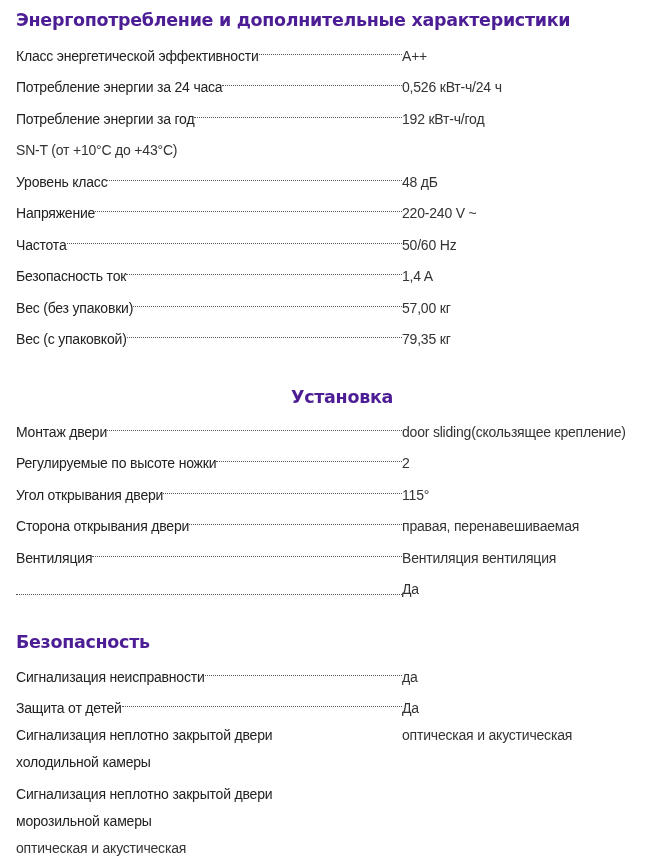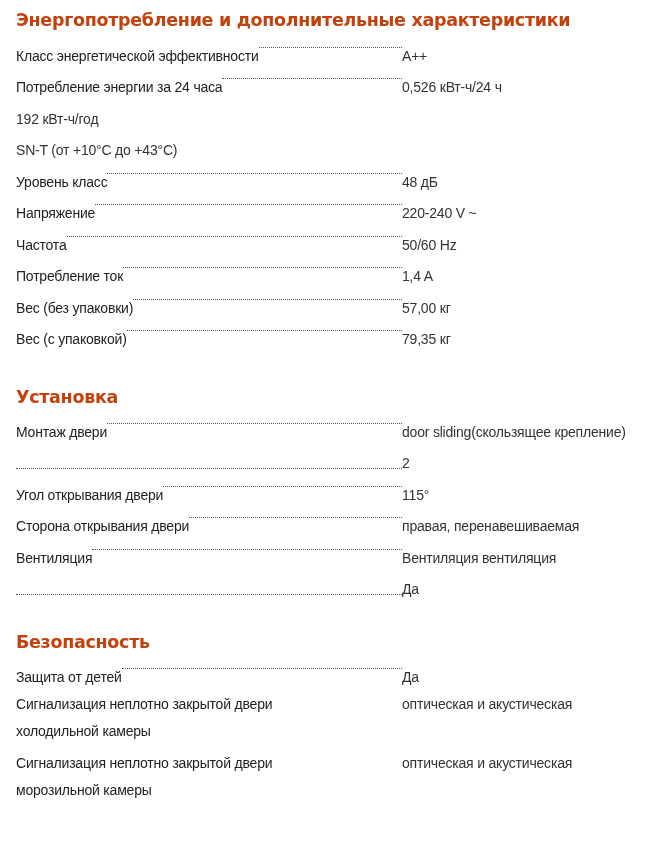--- a/index.html
+++ b/index.html
@@ -15,43 +15,43 @@
       color: #222222;
     }
     .page {
       padding: 0 0 0 16px;
       position: relative;
     }
     .section-title {
       font-family: "DejaVu Sans", "Liberation Sans", sans-serif;
       font-weight: bold;
       font-size: 17.5px;
-      color: #c2410c;
+      color: #4c1d95;
       margin: 0;
       letter-spacing: -0.3px;
     }
     .sec1-title { padding-top: 9px; height: 25px; line-height: 22px; }
-    .sec2-title { padding-top: 0; height: 26px; line-height: 26px; }
+    .sec2-title { padding-top: 0; height: 26px; line-height: 26px; text-align: center; }
     .sec3-title { height: 26px; line-height: 26px; }
     .spec-list {
       margin: 0;
       padding: 0;
       list-style: none;
     }
     .spec-row {
       display: flex;
       align-items: flex-end;
       height: 31.5px;
       font-size: 14px;
       line-height: 20px;
     }
     .spec-label-wrap {
       width: 386px;
       display: flex;
-      align-items: flex-start;
+      align-items: center;
       flex-shrink: 0;
     }
     .spec-label {
       white-space: nowrap;
       color: #222222;
       letter-spacing: -0.2px;
     }
     .leader {
       flex: 1;
       border-bottom: 1px dotted #555555;
@@ -100,20 +100,24 @@
         <span class="spec-value">A++</span>
       </li>
       <li class="spec-row">
         <div class="spec-label-wrap">
             <span class="spec-label">Потребление энергии за 24 часа</span>
             <span class="leader"></span>
           </div>
         <span class="spec-value">0,526 кВт-ч/24 ч</span>
       </li>
       <li class="spec-row">
+        <div class="spec-label-wrap">
+            <span class="spec-label">Потребление энергии за год</span>
+            <span class="leader"></span>
+          </div>
         <span class="spec-value">192 кВт-ч/год</span>
       </li>
       <li class="spec-row">
         <span class="spec-value">SN-T (от +10°C до +43°C)</span>
       </li>
       <li class="spec-row">
         <div class="spec-label-wrap">
             <span class="spec-label">Уровень класс</span>
             <span class="leader"></span>
           </div>
@@ -128,21 +132,21 @@
       </li>
       <li class="spec-row">
         <div class="spec-label-wrap">
             <span class="spec-label">Частота</span>
             <span class="leader"></span>
           </div>
         <span class="spec-value">50/60 Hz</span>
       </li>
       <li class="spec-row">
         <div class="spec-label-wrap">
-            <span class="spec-label">Потребление ток</span>
+            <span class="spec-label">Безопасность ток</span>
             <span class="leader"></span>
           </div>
         <span class="spec-value">1,4 A</span>
       </li>
       <li class="spec-row">
         <div class="spec-label-wrap">
             <span class="spec-label">Вес (без упаковки)</span>
             <span class="leader"></span>
           </div>
         <span class="spec-value">57,00 кг</span>
@@ -164,20 +168,21 @@
     <ul class="spec-list">
       <li class="spec-row">
         <div class="spec-label-wrap">
             <span class="spec-label">Монтаж двери</span>
             <span class="leader"></span>
           </div>
         <span class="spec-value">door sliding(скользящее крепление)</span>
       </li>
       <li class="spec-row">
         <div class="spec-label-wrap">
+            <span class="spec-label">Регулируемые по высоте ножки</span>
             <span class="leader"></span>
           </div>
         <span class="spec-value">2</span>
       </li>
       <li class="spec-row">
         <div class="spec-label-wrap">
             <span class="spec-label">Угол открывания двери</span>
             <span class="leader"></span>
           </div>
         <span class="spec-value">115°</span>
@@ -205,32 +210,39 @@
     </ul>
   </section>
 
   <div class="gap2"></div>
 
   <section>
     <h2 class="section-title sec3-title">Безопасность</h2>
     <ul class="spec-list">
       <li class="spec-row">
         <div class="spec-label-wrap">
+            <span class="spec-label">Сигнализация неисправности</span>
+            <span class="leader"></span>
+          </div>
+        <span class="spec-value">да</span>
+      </li>
+      <li class="spec-row">
+        <div class="spec-label-wrap">
             <span class="spec-label">Защита от детей</span>
             <span class="leader"></span>
           </div>
         <span class="spec-value">Да</span>
       </li>
       <li class="spec-row multi" style="margin-top:4px;">
         <div class="spec-label-wrap">
             <span class="spec-label">Сигнализация неплотно закрытой двери холодильной камеры</span>
           </div>
         <span class="spec-value">оптическая и акустическая</span>
       </li>
-      <li class="spec-row multi" style="margin-top:5px;">
+      <li class="spec-row multi" style="margin-top:5px;flex-direction:column;">
         <div class="spec-label-wrap">
             <span class="spec-label">Сигнализация неплотно закрытой двери морозильной камеры</span>
           </div>
         <span class="spec-value">оптическая и акустическая</span>
       </li>
     </ul>
   </section>
 
 </div>
 

